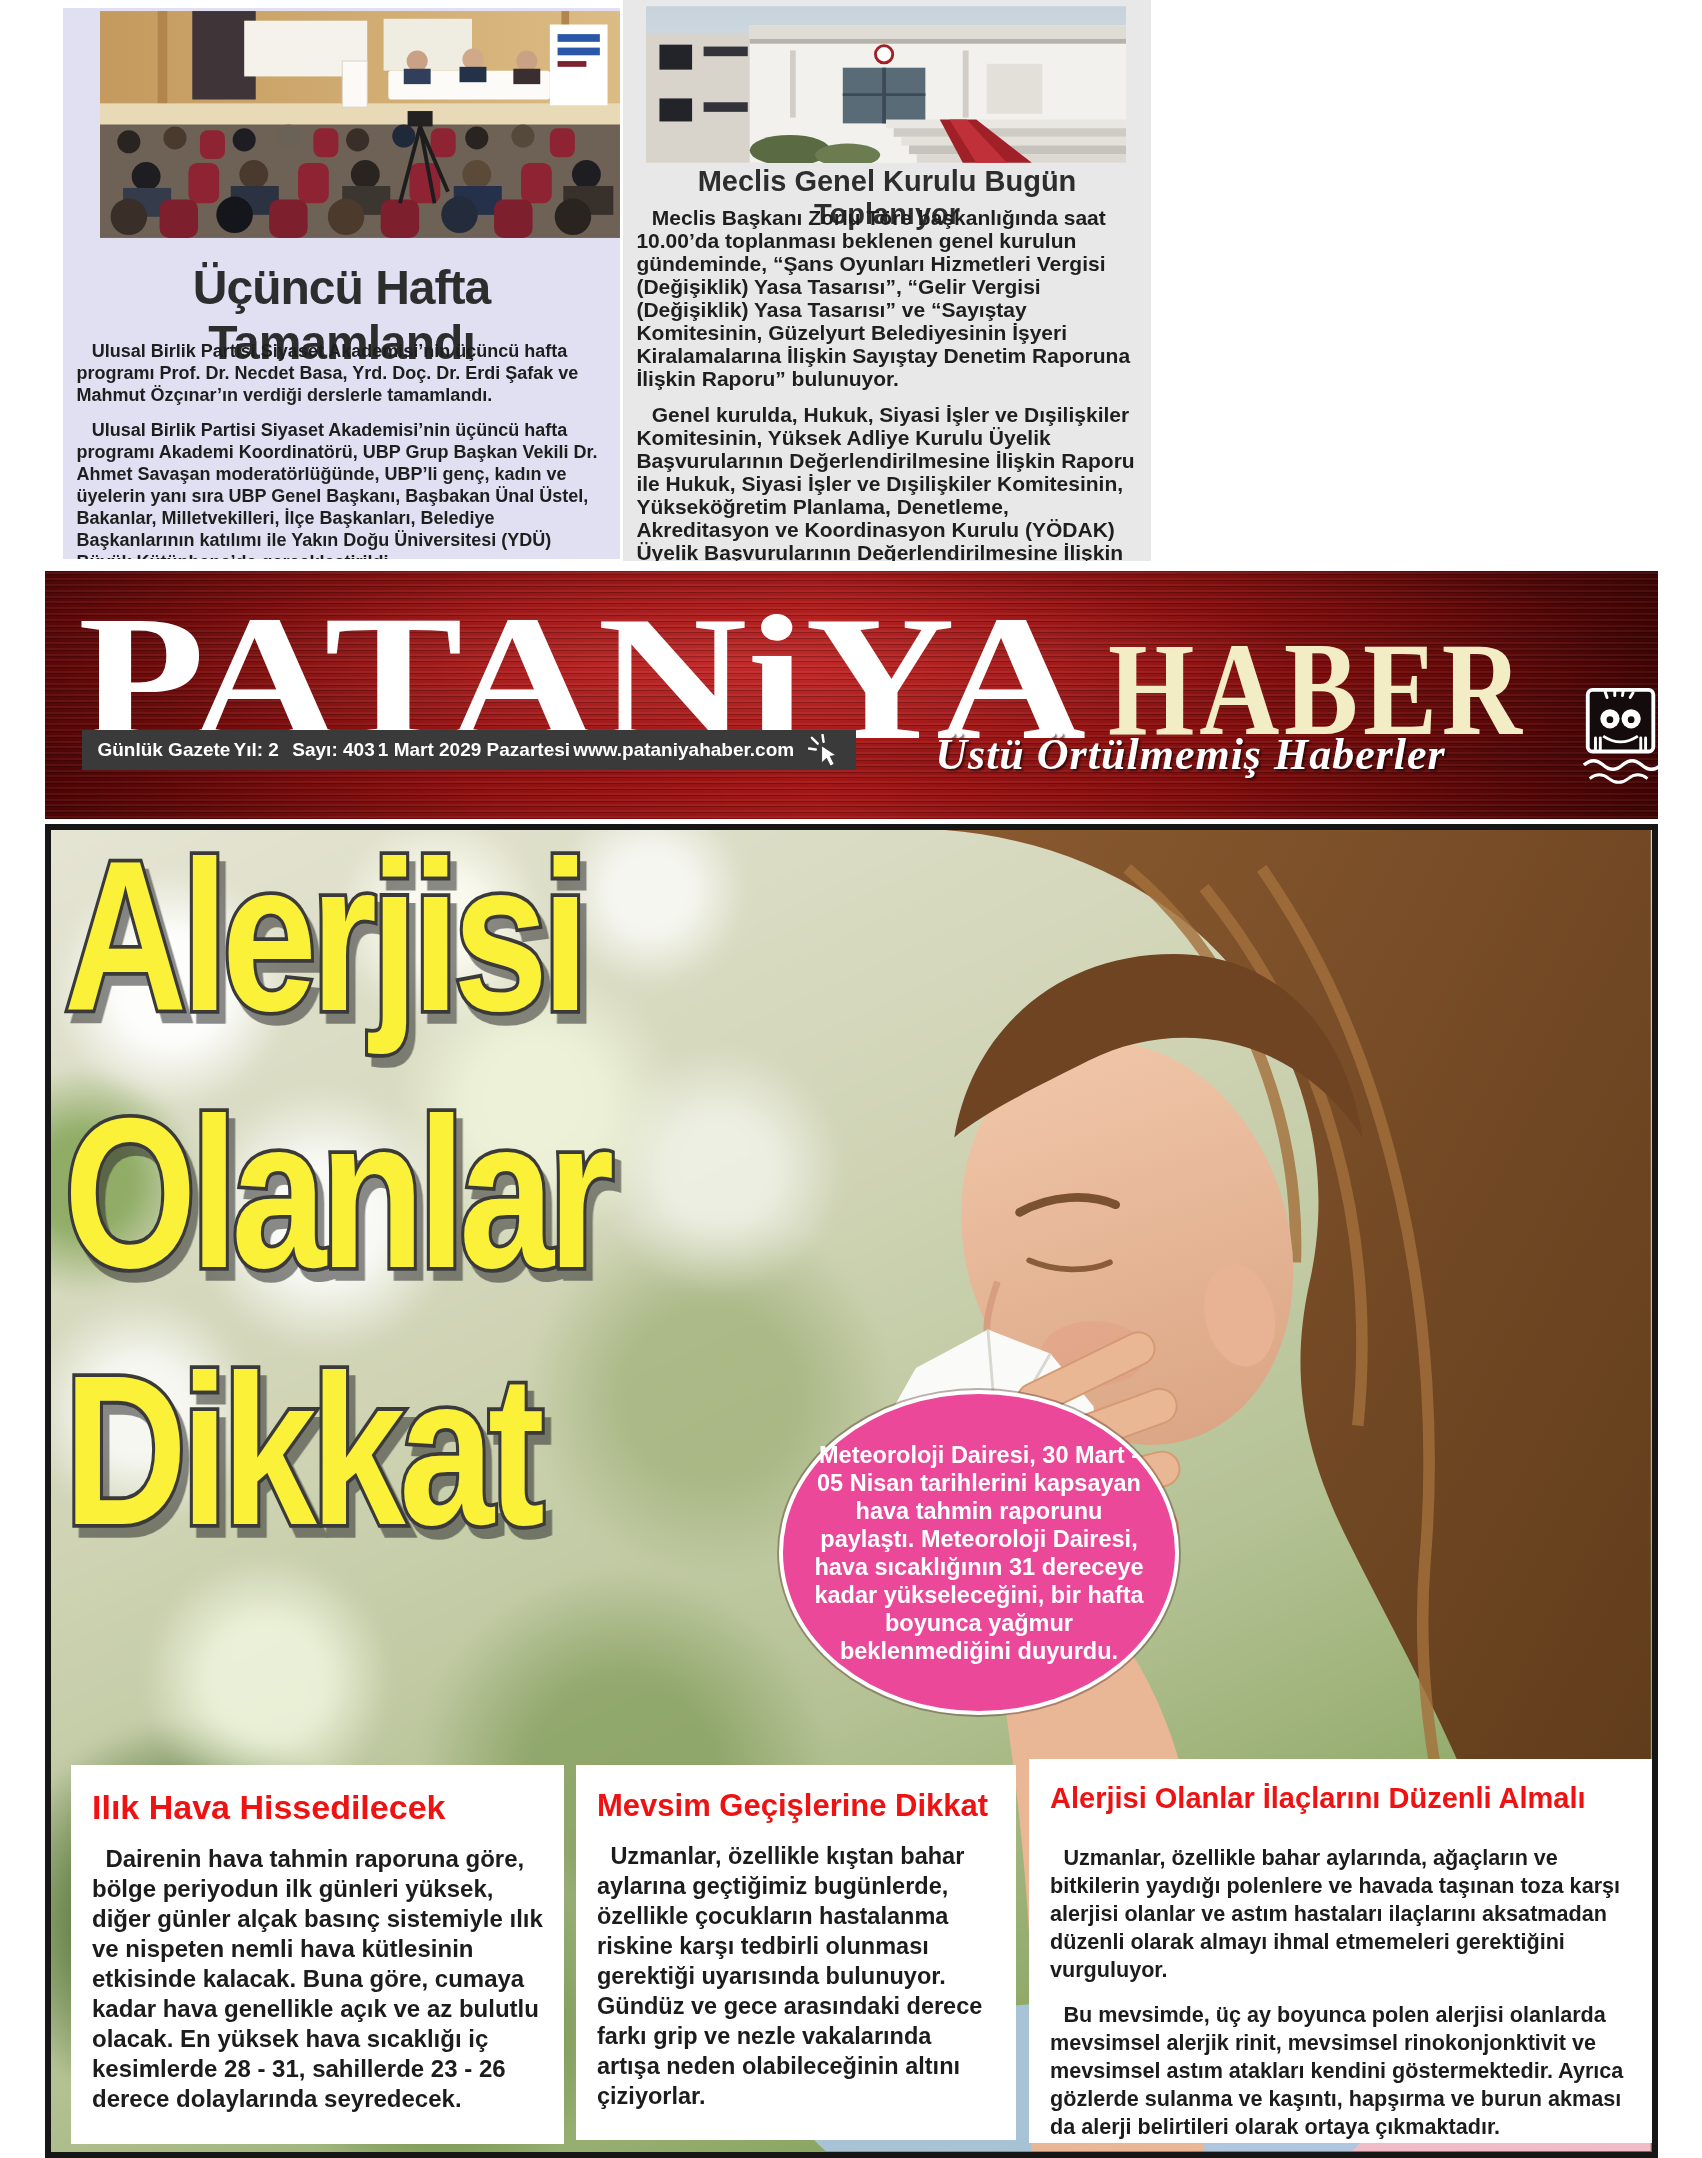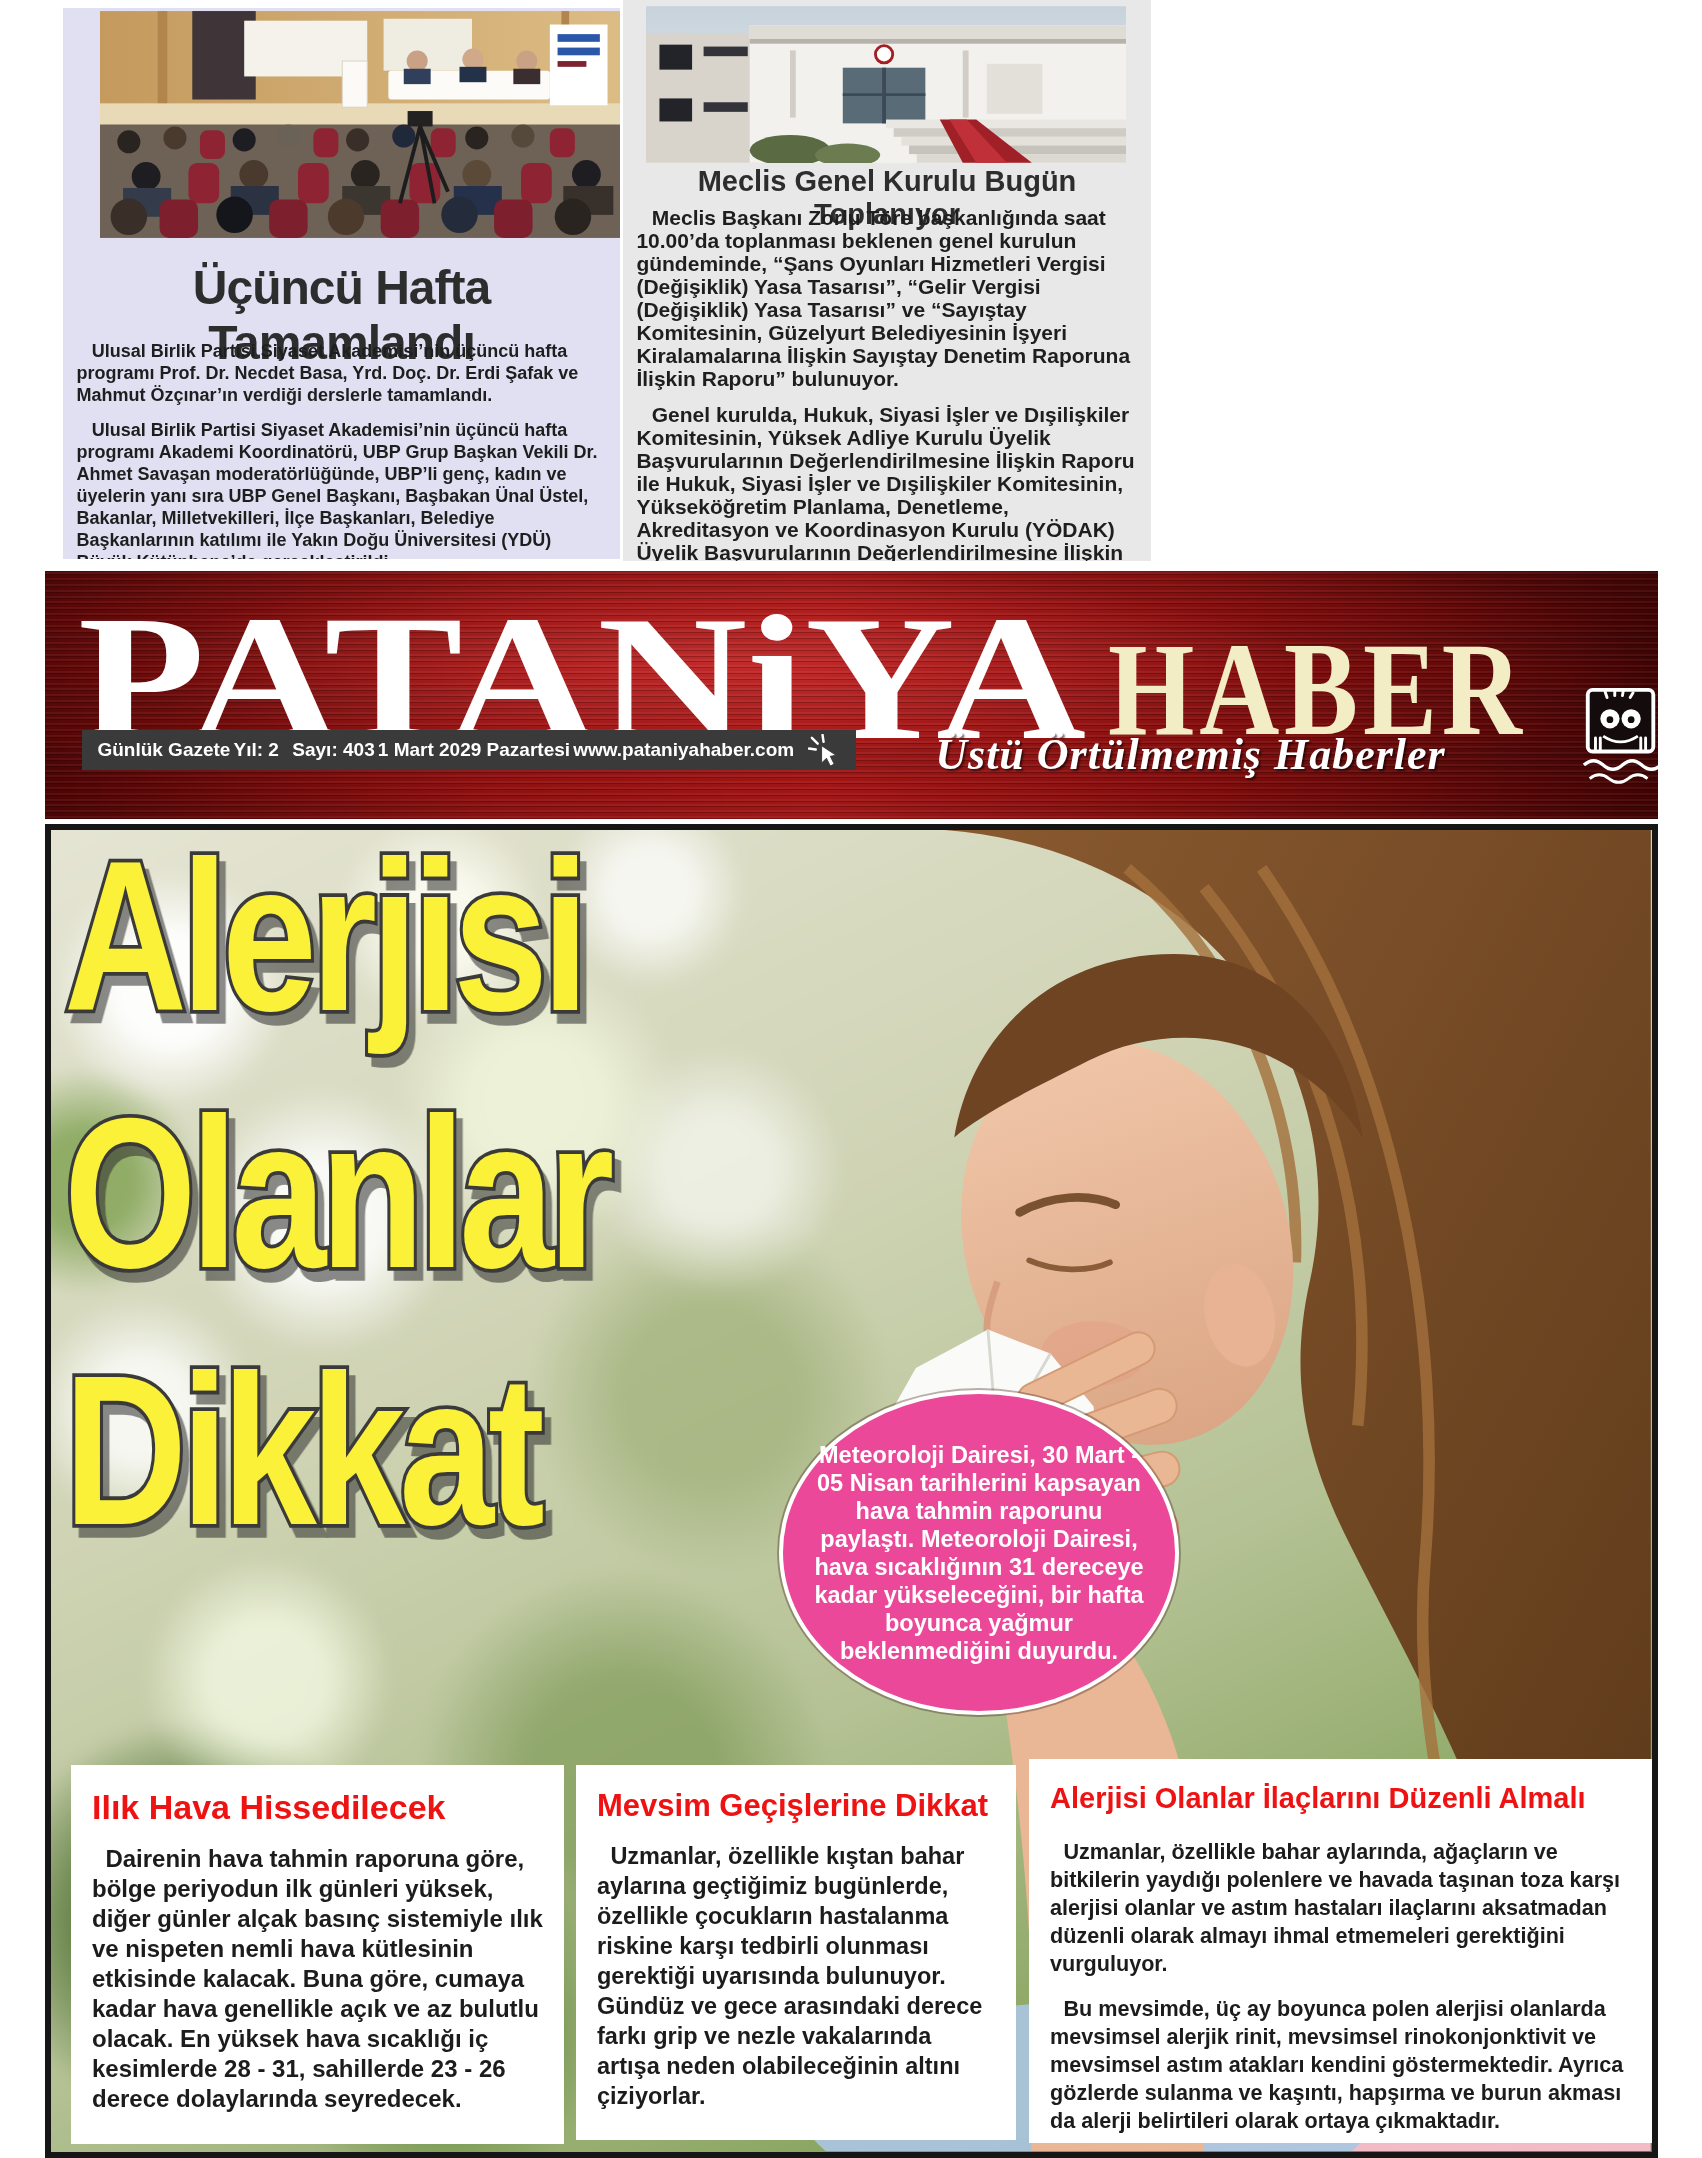--- a/index.html
+++ b/index.html
@@ -70,21 +70,21 @@
           text-align:center;color:#ffffff;font-weight:bold;font-size:23.5px;line-height:28px;
           padding:0 29px;box-shadow:0 0 0 1.9px rgba(60,30,20,.35);}
 
   .col-box{background:#ffffff;box-sizing:border-box;padding:23px 21px;overflow:hidden;}
   .col1{left:20px;top:935px;width:493px;height:379px;}
   .col2{left:525px;top:935px;width:440px;height:375px;}
   .col3{left:978px;top:929px;width:626px;height:384px;}
   .col-title{color:#ee1212;font-weight:bold;margin:0 0 17.3px 0;}
   .col1 .col-title{font-size:34px;}
   .col2 .col-title{font-size:31px;}
-  .col3 .col-title{font-size:29px;margin-bottom:23px;}
+  .col3 .col-title{font-size:29px;margin-bottom:29px;}
   .col-body{font-weight:bold;color:#1c1c1c;}
   .col1 .col-body{font-size:24px;line-height:30px;}
   .col2 .col-body{font-size:23.5px;line-height:30px;}
   .col3 .col-body{font-size:21.6px;line-height:28px;}
   .col-body .para{margin-bottom:17.3px;text-indent:13.4px;}
 </style>
 </head>
 <body>
 
 <div id="page">

